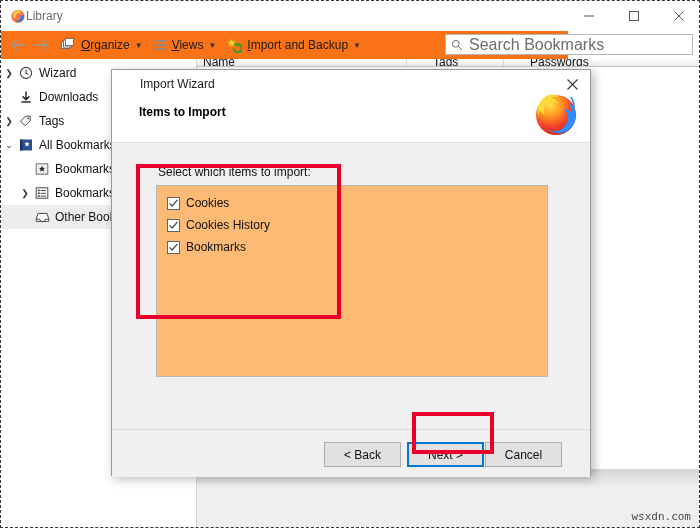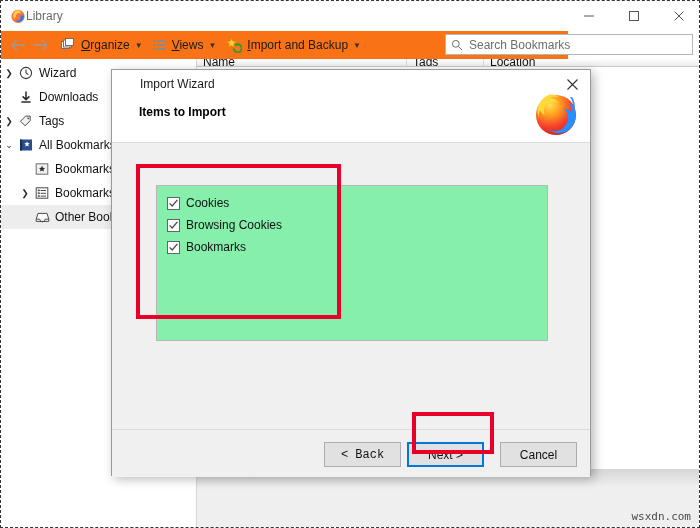--- a/index.html
+++ b/index.html
@@ -90,21 +90,21 @@
     width: 248px; height: 21px;
     border: 1px solid #b5b5b5;
     background: #fff;
     display: flex;
     align-items: center;
     box-sizing: border-box;
   }
   .search-box .mag { margin-left: 5px; display: flex; }
   .search-ph {
     margin-left: 6px;
-    font-size: 12px;
+    font-size: 16px;
     color: #6d6d6d;
   }
 
   
   .lib-body {
     position: absolute;
     left: 0; top: 58px;
     width: 700px; height: 470px;
     display: flex;
   }
@@ -145,20 +145,21 @@
     flex-direction: column;
     position: relative;
   }
   .col-head {
     height: 7px;
     display: flex;
     background: linear-gradient(#fdfdfd, #ececec);
     border-bottom: 1px solid #c8c8c8;
     overflow: hidden;
     position: relative;
+    gap: 20px;
   }
   .col-head .ch {
     font-size: 12px;
     color: #111;
     padding-left: 6px;
     border-right: 1px solid #d9d9d9;
     box-sizing: border-box;
     line-height: 7px;
     overflow: hidden;
   }
@@ -235,22 +236,22 @@
   }
   .select-label {
     position: absolute;
     left: 46px; top: 22px;
     font-size: 12px;
     color: #111;
   }
   .items-box {
     position: absolute;
     left: 44px; top: 42px;
-    width: 392px; height: 156px;
-    background: #86efac;
+    width: 392px; height: 192px;
+    background: #fdba74;
     border: 1px solid #b6b6b6;
     box-sizing: border-box;
     padding: 6px 0 0 10px;
   }
   .cb-row {
     display: flex;
     align-items: center;
     height: 22px;
     font-size: 12px;
     color: #111;
@@ -280,23 +281,23 @@
     background: #e1e1e1;
     border: 1px solid #adadad;
     font-size: 12px;
     color: #111;
     display: flex;
     align-items: center;
     justify-content: center;
     box-sizing: border-box;
     font-family: "Liberation Sans", sans-serif;
   }
-  .btn-back { right: 189px; font-family: Liberation Mono, monospace; }
+  .btn-back { right: 189px; }
   .btn-next { right: 106px; border: 2px solid #0078d7; background: #e1e1e1; }
-  .btn-cancel { right: 13px; }
+  .btn-cancel { right: 28px; }
 
   
   .redbox {
     position: absolute;
     border: 4px solid #e8002a;
     box-sizing: border-box;
     pointer-events: none;
   }
   #redbox-items { left: 135px; top: 163px; width: 205px; height: 155px; }
   #redbox-next  { left: 411px; top: 411px; width: 82px; height: 42px; }
@@ -497,21 +498,21 @@
           </svg>
         </span>
         <span>Other Bookmarks</span>
       </div>
     </div>
 
     <div class="content-pane">
       <div class="col-head">
         <div class="ch col-name">Name</div>
         <div class="ch col-tags">Tags</div>
-        <div class="ch col-loc">Location</div>
+        <div class="ch col-loc">Passwords</div>
       </div>
       <div class="list-area">
         <div class="no-items">No items</div>
         <div class="grey-footer"></div>
       </div>
     </div>
   </div>
 
   <div class="dialog">
 
@@ -535,37 +536,38 @@
             </radialGradient>
           </defs>
           <circle cx="24" cy="25" r="20" fill="url(#fxg)"></circle>
           <path d="M40 7c2.6 4 3.3 8.3 2.6 12.6 1.6 4.2 1.6 8.8-.2 13.1-3.5 8.3-12.7 12.5-21.2 9.6-2-.7-3.8-1.7-5.3-3 3.1 1.7 6.8 2.2 10.3 1.2 6.2-1.7 10.2-7.5 9.6-13.7-.3-3.1-1.8-5.8-4-7.7 2.8-.2 5.5 1 7.3 3.2.6-3.1-.2-6.3-2.1-8.8 1.6.4 3 1.3 4.1 2.5-.1-3.4-1.2-6.6-3.1-9z" fill="#2c8dff"></path>
           <path d="M17 4.8c-5.9 2.3-10.1 7.6-11.2 13.7-.6 3.4-.1 6.8 1.3 9.8-.7-2.7-.4-5.6.9-8.1 1 2.2 2.8 3.9 5 4.8-1-1.7-1.4-3.7-1-5.6.8-4.3 4.6-7.4 9-7.4 2 0 3.9.6 5.4 1.7-1.5-3.1-4.4-5.3-7.9-5.9 2.7-1.3 5.8-1.5 8.6-.5-2.8-2.3-6.3-3.5-10.1-2.5z" fill="#ffd83c"></path>
         </svg>
       </div>
     </div>
 
     <div class="dlg-body">
+      <div class="select-label">Select which items to import:</div>
 
       <div class="items-box">
         <div class="cb-row">
           <span class="cb">
             <svg width="11" height="11" viewBox="0 0 11 11">
                 <path d="M1.6 5.4 4.2 8 9.4 1.9" fill="none" stroke="#4a4a4a" stroke-width="1.3"></path>
               </svg>
           </span>
           <span>Cookies</span>
         </div>
         <div class="cb-row">
           <span class="cb">
             <svg width="11" height="11" viewBox="0 0 11 11">
                 <path d="M1.6 5.4 4.2 8 9.4 1.9" fill="none" stroke="#4a4a4a" stroke-width="1.3"></path>
               </svg>
           </span>
-          <span>Browsing Cookies</span>
+          <span>Cookies History</span>
         </div>
         <div class="cb-row">
           <span class="cb">
             <svg width="11" height="11" viewBox="0 0 11 11">
                 <path d="M1.6 5.4 4.2 8 9.4 1.9" fill="none" stroke="#4a4a4a" stroke-width="1.3"></path>
               </svg>
           </span>
           <span>Bookmarks</span>
         </div>
       </div>

